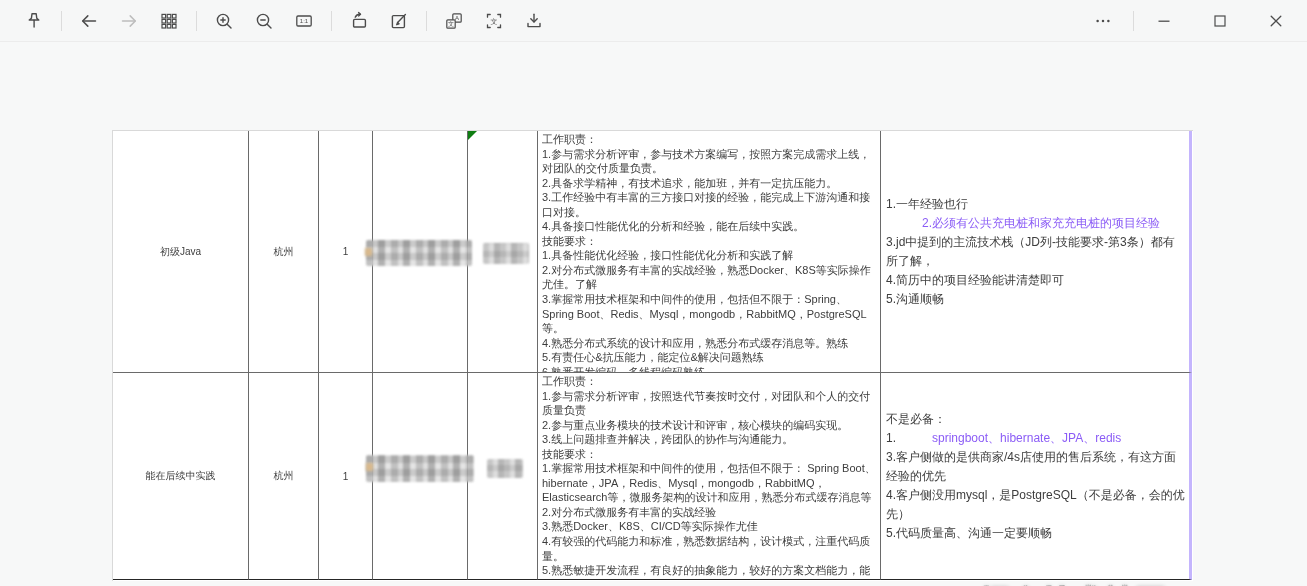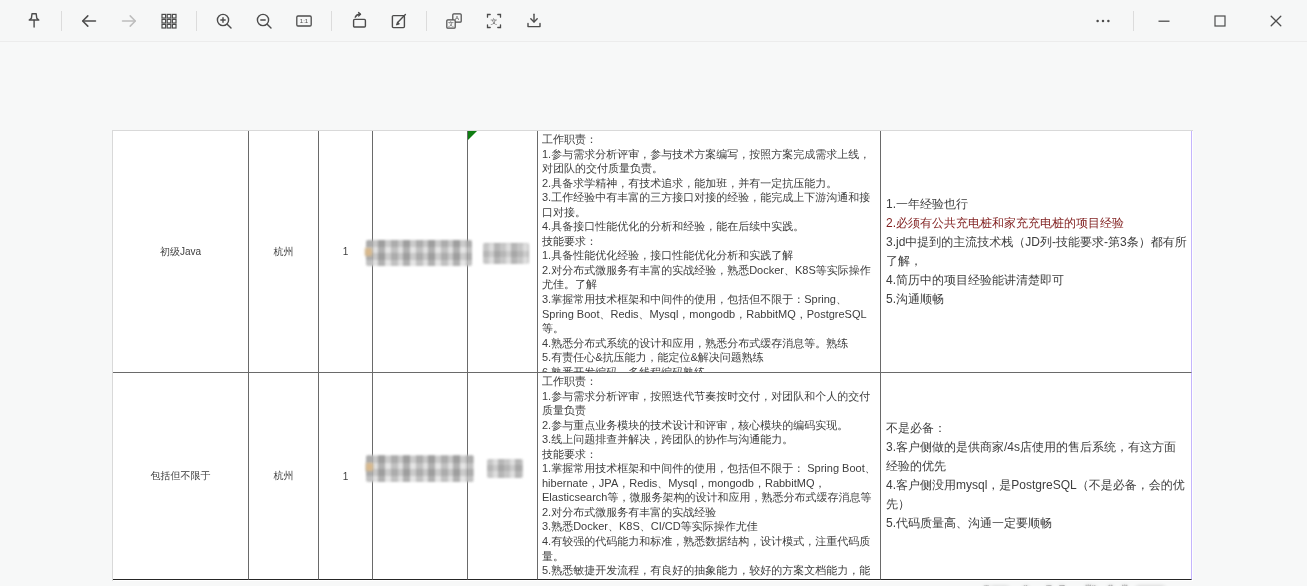--- a/index.html
+++ b/index.html
@@ -18,28 +18,28 @@
   svg text { font-family:"Liberation Sans","DejaVu Sans",sans-serif; }
 
   
   .content { position:absolute; left:0; top:43px; width:1307px; height:543px; background:#f7f8f8; }
   .sheet { position:absolute; left:112px; top:87px; width:1081px; height:451px;
     background:#fff; border-top:1px solid #d9d9d9; border-left:1px solid #d9d9d9; }
   .grid { display:grid; grid-template-columns:136px 70px 54px 95px 70px 343px 311px;
     grid-template-rows:242px 207px; }
   .cell { border-right:1px solid #6a6a6a; border-bottom:1px solid #6a6a6a;
     color:#3d3d3d; overflow:hidden; background:#fff; }
-  .cell.lastcol { border-right:1px solid #c4b5fd; }
+  .cell.lastcol { border-right:3px solid #c4b5fd; }
   .cell.lastrow { border-bottom:1px solid #262626; }
   .cell.center { display:flex; align-items:center; justify-content:center; font-size:10px; }
   .cell.desc { font-size:11px; line-height:14.55px; padding:1px 2px 0 4px;
     white-space:pre-line; letter-spacing:0; }
   .cell.notes { display:flex; flex-direction:column; justify-content:center;
     font-size:12px; line-height:19px; padding:0 4px 0 5px; }
-  .note-line .red { color:#7f1d1d; }
+  .note-line .red { color:#8b5cf6;margin-left:36px; }
 
   .green-flag { position:absolute; left:355px; top:0; width:0; height:0;
     border-top:9px solid #0f7d12; border-right:9px solid transparent; }
 
   .mosaic { position:absolute; filter:blur(1.3px); opacity:.92; z-index:3;
     background-blend-mode:multiply; border-radius:2px; }
   .m-a { background:
       repeating-linear-gradient(90deg,#cbcbcb 0 7px,#efefef 7px 12px,#b9b9b9 12px 19px,#f4f4f4 19px 25px),
       repeating-linear-gradient(0deg,#ececec 0 6px,#cfcfcf 6px 13px); }
   .m-b { background:
@@ -199,37 +199,38 @@
 6.熟悉开发编码，多线程编码熟练
 7.有良好的抽象能力，较好的方案文档能力，能输出技术方案。熟练</div>
       <div class="cell notes lastcol">
           <div class="note-line"><span>1.一年经验也行</span></div>
           <div class="note-line"><span class="red">2.必须有公共充电桩和家充充电桩的项目经验</span></div>
           <div class="note-line"><span>3.jd中提到的主流技术栈（JD列-技能要求-第3条）都有所了解，</span></div>
           <div class="note-line"><span>4.简历中的项目经验能讲清楚即可</span></div>
           <div class="note-line"><span>5.沟通顺畅</span></div>
         </div>
 
-      <div class="cell center lastrow">包括但不限于</div>
+      <div class="cell center lastrow">能在后续中实践</div>
       <div class="cell center lastrow">杭州</div>
       <div class="cell center lastrow">1</div>
       <div class="cell lastrow"></div>
       <div class="cell lastrow"></div>
       <div class="cell desc lastrow">工作职责：
 1.参与需求分析评审，按照迭代节奏按时交付，对团队和个人的交付质量负责
 2.参与重点业务模块的技术设计和评审，核心模块的编码实现。
 3.线上问题排查并解决，跨团队的协作与沟通能力。
 技能要求：
 1.掌握常用技术框架和中间件的使用，包括但不限于： Spring Boot、hibernate，JPA，Redis、Mysql，mongodb，RabbitMQ，Elasticsearch等，微服务架构的设计和应用，熟悉分布式缓存消息等
 2.对分布式微服务有丰富的实战经验
 3.熟悉Docker、K8S、CI/CD等实际操作尤佳
 4.有较强的代码能力和标准，熟悉数据结构，设计模式，注重代码质量。
 5.熟悉敏捷开发流程，有良好的抽象能力，较好的方案文档能力，能自主输出技术方案。</div>
       <div class="cell notes lastcol lastrow">
           <div class="note-line"><span>不是必备：</span></div>
+          <div class="note-line"><span>1.</span><span class="red">springboot、hibernate、JPA、redis</span></div>
           <div class="note-line"><span>3.客户侧做的是供商家/4s店使用的售后系统，有这方面经验的优先</span></div>
           <div class="note-line"><span>4.客户侧没用mysql，是PostgreSQL（不是必备，会的优先）</span></div>
           <div class="note-line"><span>5.代码质量高、沟通一定要顺畅</span></div>
         </div>
     </div>
 
     <div class="green-flag"></div>
 
     <div class="mosaic m-a" style="left:253px; top:109px; width:106px; height:26px;"></div>
     <div class="mosaic m-b" style="left:370px; top:112px; width:46px; height:21px;"></div>

